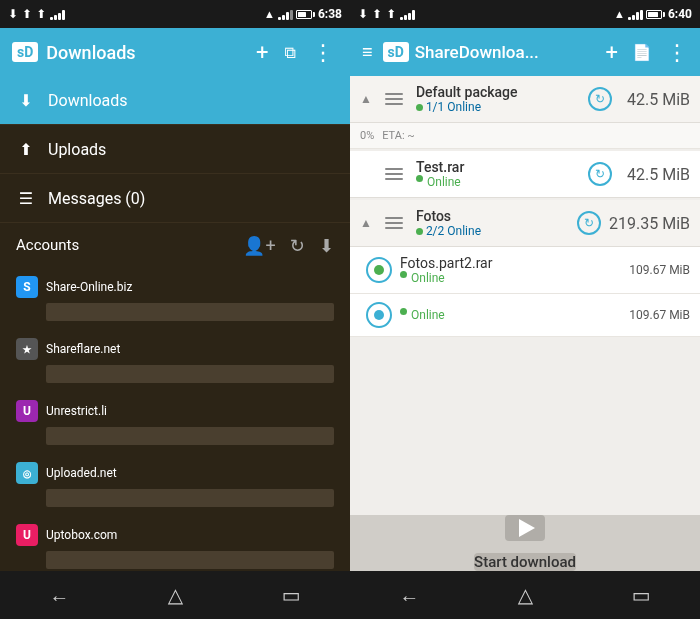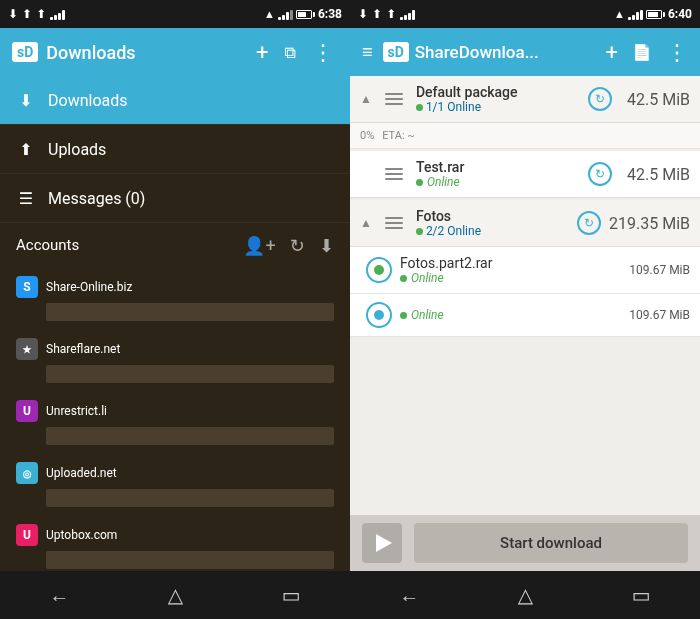--- a/index.html
+++ b/index.html
@@ -328,23 +328,21 @@
       flex: 1;
     }
     .dl-item-name {
       font-size: 14px;
       color: #333;
     }
     .dl-item-status {
       font-size: 12px;
       color: #4caf50;
       display: flex;
-      align-items: center;
       gap: 4px;
-      font-style: italic;
     }
     .online-dot {
       width: 7px;
       height: 7px;
       border-radius: 50%;
       background: #4caf50;
       display: inline-block;
     }
     .dl-item-size {
       font-size: 12px;
@@ -369,20 +367,21 @@
 
     
     .start-download-bar {
       height: 56px;
       background: #d0cdc8;
       display: flex;
       align-items: center;
       padding: 0 12px;
       gap: 12px;
       flex-shrink: 0;
+      flex-direction: column;
     }
     .play-btn {
       width: 40px;
       height: 40px;
       background: #b0ada8;
       border-radius: 4px;
       display: flex;
       align-items: center;
       justify-content: center;
       cursor: pointer;

